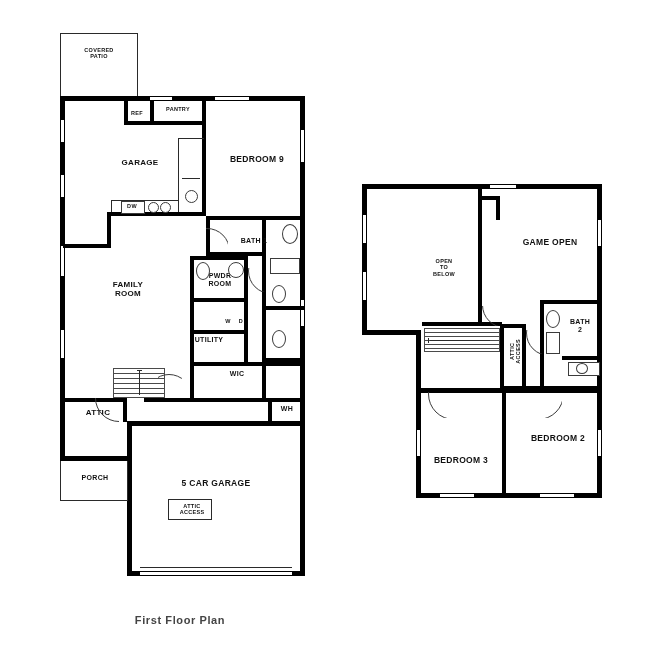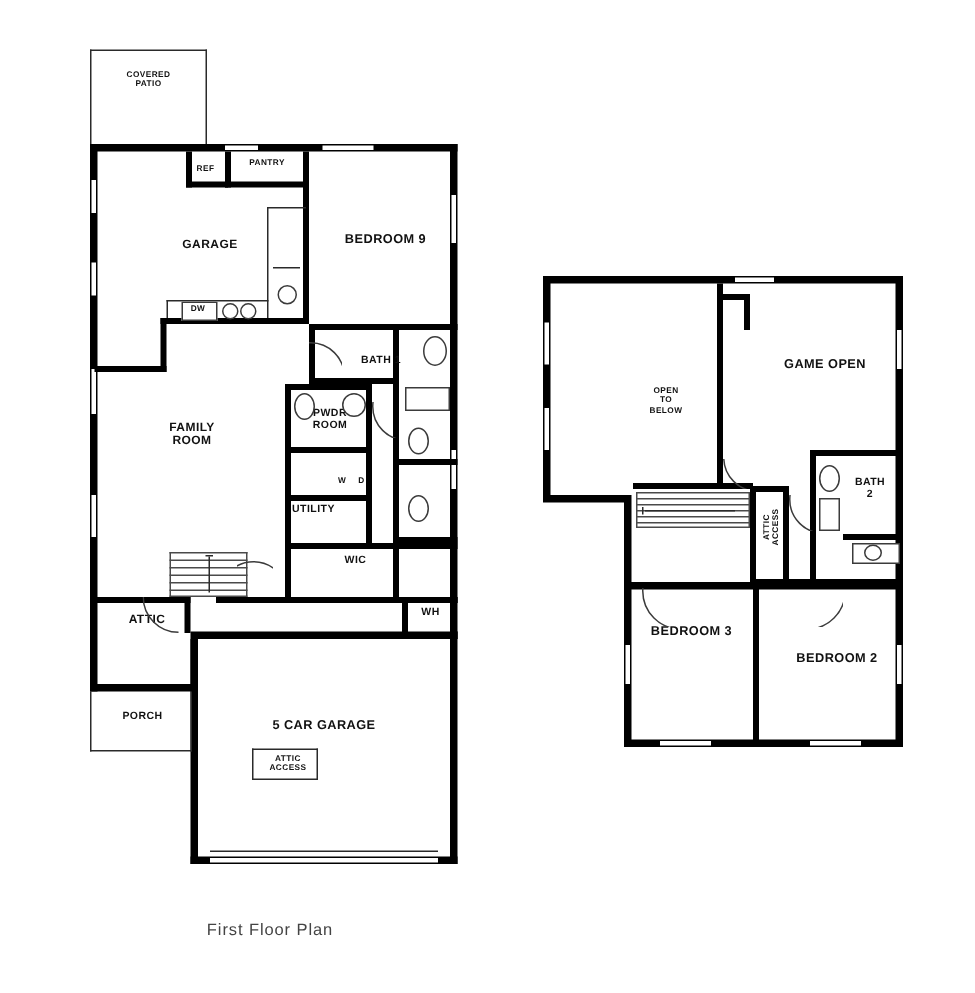--- a/index.html
+++ b/index.html
@@ -226,32 +226,32 @@
     <div class="fix" style="left:206px;top:332px;width:12px;height:20px;"></div>
 
     <div class="lbl xs" style="left:80px;top:258px;width:48px;"><span style="white-space:pre-line">OPEN
 TO
 BELOW</span></div>
     <div class="lbl lg" style="left:160px;top:238px;width:100px;"><span>GAME OPEN</span></div>
     <div class="lbl sm" style="left:218px;top:318px;width:44px;"><span style="white-space:pre-line">BATH
 2</span></div>
     <div class="lbl xs rot" style="left:150px;top:345px;width:50px;transform:rotate(-90deg);"><span style="white-space:pre-line">ATTIC
 ACCESS</span></div>
-    <div class="lbl lg" style="left:82px;top:416px;width:78px;"><span>BEDROOM 3</span></div>
+    <div class="lbl lg" style="left:82px;top:456px;width:78px;"><span>BEDROOM 3</span></div>
     <div class="lbl lg" style="left:178px;top:434px;width:80px;"><span>BEDROOM 2</span></div>
 
     <div class="arcwrap" style="left:88px;top:392px;width:26px;height:26px;">
       <div class="arc" style="left:0;top:-24px;width:50px;height:50px;"></div>
     </div>
     <div class="arcwrap" style="left:196px;top:392px;width:26px;height:26px;">
       <div class="arc" style="left:-24px;top:-24px;width:50px;height:50px;"></div>
     </div>
     <div class="arcwrap" style="left:186px;top:330px;width:22px;height:24px;">
       <div class="arc" style="left:0;top:-20px;width:44px;height:44px;"></div>
     </div>
     <div class="arcwrap" style="left:142px;top:306px;width:22px;height:20px;">
       <div class="arc" style="left:0;top:-24px;width:44px;height:44px;"></div>
     </div>
   </div>
 
-  <div class="caption" style="left:80px;top:614px;">First Floor Plan</div>
+  <div class="caption" style="left:80px;top:614px;font-weight:bold;">First Floor Plan</div>
 
 </div>
 
 </body></html>

